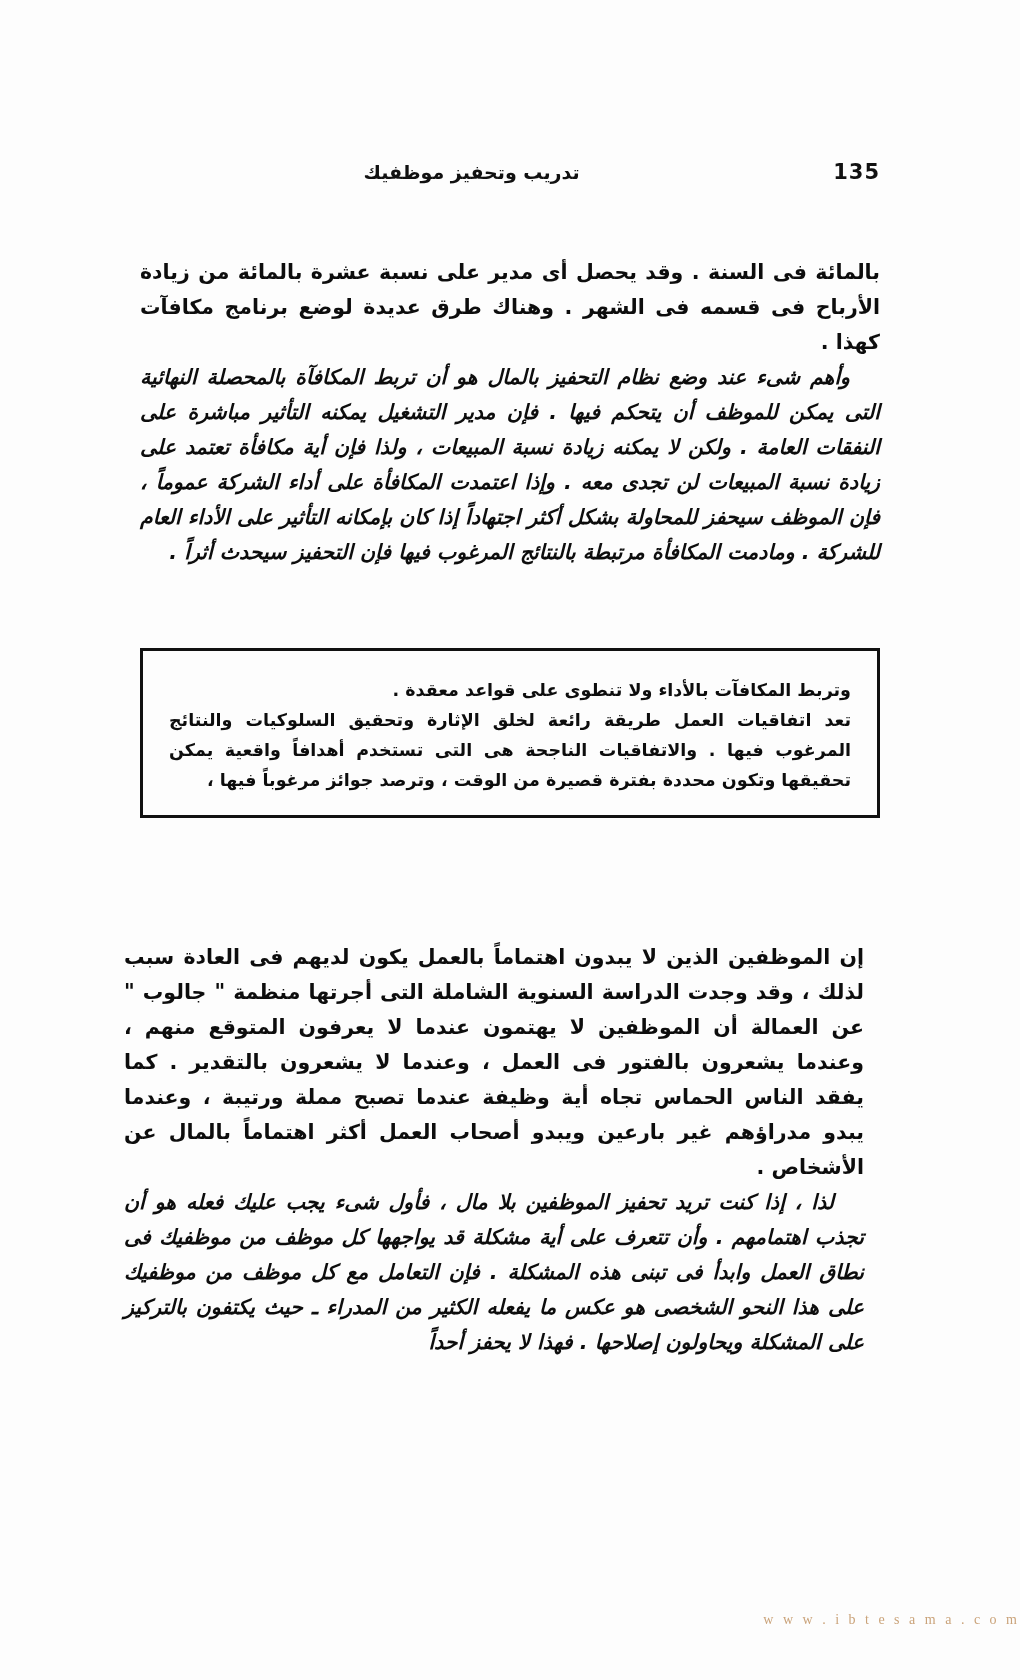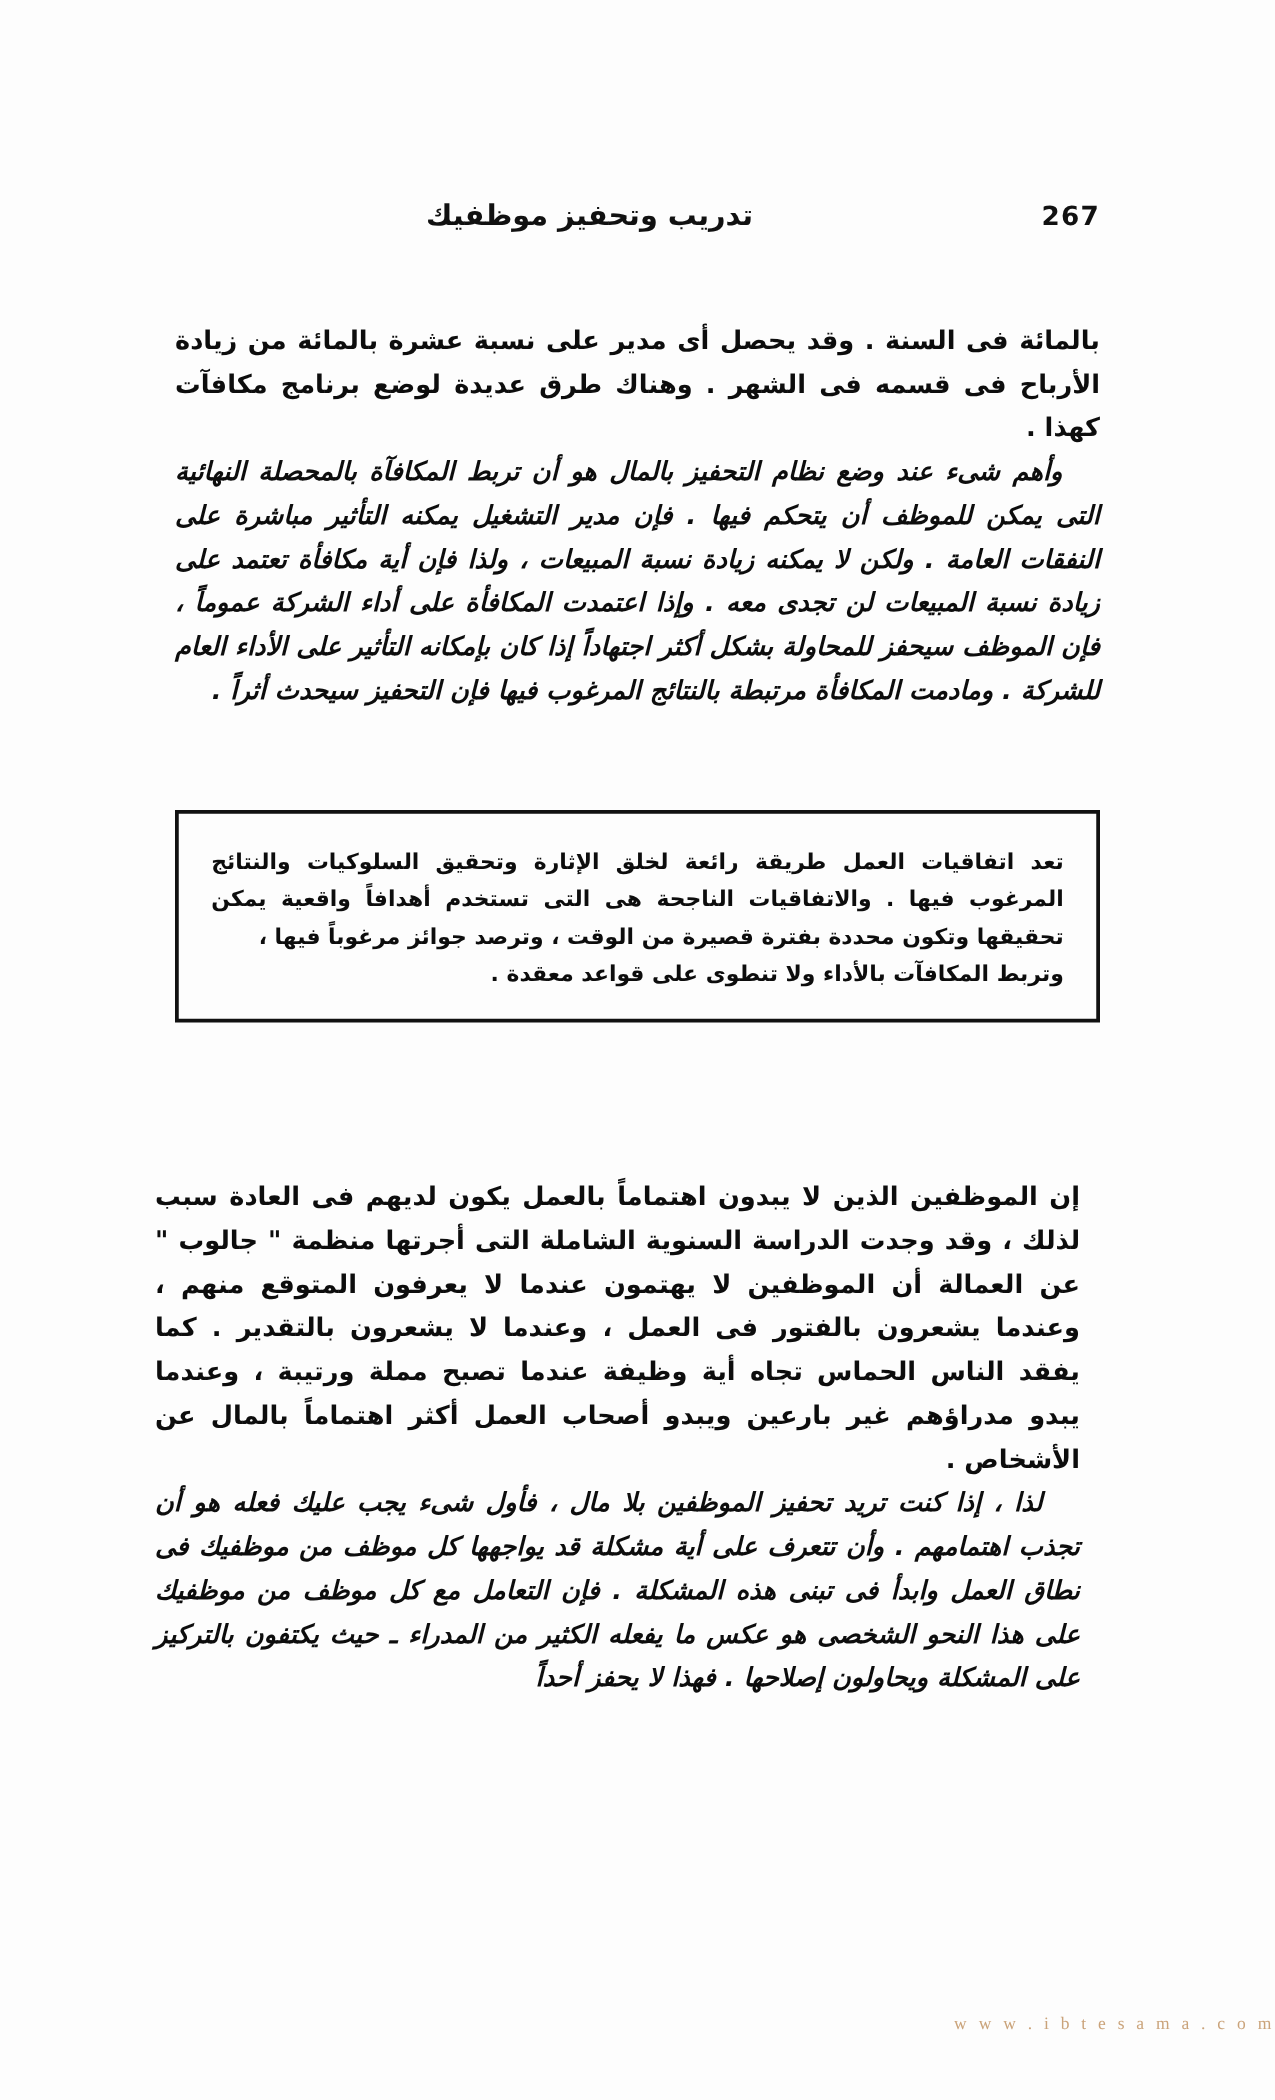--- a/index.html
+++ b/index.html
@@ -36,21 +36,21 @@
     justify-content: space-between;
   }
   .page-number {
     font-size: 21px;
     font-weight: 700;
     letter-spacing: 1px;
     color: #111;
     direction: rtl;
   }
   .head-title {
-    font-size: 23px;
+    font-size: 19px;
     font-weight: 700;
     color: #111;
     direction: rtl;
     margin-right: 150px;
     letter-spacing: 0px;
   }
   .head-spacer { width: 120px; }
 
   
   .content {
@@ -132,33 +132,33 @@
     color: #caa37a;
     font-family: "Liberation Serif", serif;
   }
 </style>
 </head>
 <body>
 
 <div class="page">
 
   <div class="running-head">
-    <span class="page-number">267</span>
+    <span class="page-number">135</span>
     <span class="head-title">تدريب وتحفيز موظفيك</span>
     <span class="head-spacer"></span>
   </div>
 
   <div class="content">
     <p class="para">بالمائة فى السنة . وقد يحصل أى مدير على نسبة عشرة بالمائة من زيادة الأرباح فى قسمه فى الشهر . وهناك طرق عديدة لوضع برنامج مكافآت كهذا .</p>
     <p class="para indent">وأهم شىء عند وضع نظام التحفيز بالمال هو أن تربط المكافآة بالمحصلة النهائية التى يمكن للموظف أن يتحكم فيها . فإن مدير التشغيل يمكنه التأثير مباشرة على النفقات العامة . ولكن لا يمكنه زيادة نسبة المبيعات ، ولذا فإن أية مكافأة تعتمد على زيادة نسبة المبيعات لن تجدى معه . وإذا اعتمدت المكافأة على أداء الشركة عموماً ، فإن الموظف سيحفز للمحاولة بشكل أكثر اجتهاداً إذا كان بإمكانه التأثير على الأداء العام للشركة . ومادمت المكافأة مرتبطة بالنتائج المرغوب فيها فإن التحفيز سيحدث أثراً .</p>
   </div>
 
   <div class="callout">
+    <p class="callout-text tail">وتربط المكافآت بالأداء ولا تنطوى على قواعد معقدة .</p>
     <p class="callout-text">تعد اتفاقيات العمل طريقة رائعة لخلق الإثارة وتحقيق السلوكيات والنتائج المرغوب فيها . والاتفاقيات الناجحة هى التى تستخدم أهدافاً واقعية يمكن تحقيقها وتكون محددة بفترة قصيرة من الوقت ، وترصد جوائز مرغوباً فيها ،</p>
-    <p class="callout-text tail">وتربط المكافآت بالأداء ولا تنطوى على قواعد معقدة .</p>
   </div>
 
 
   <div class="content-lower">
     <p class="para">إن الموظفين الذين لا يبدون اهتماماً بالعمل يكون لديهم فى العادة سبب لذلك ، وقد وجدت الدراسة السنوية الشاملة التى أجرتها منظمة " جالوب " عن العمالة أن الموظفين لا يهتمون عندما لا يعرفون المتوقع منهم ، وعندما يشعرون بالفتور فى العمل ، وعندما لا يشعرون بالتقدير . كما يفقد الناس الحماس تجاه أية وظيفة عندما تصبح مملة ورتيبة ، وعندما يبدو مدراؤهم غير بارعين ويبدو أصحاب العمل أكثر اهتماماً بالمال عن الأشخاص .</p>
     <p class="para indent">لذا ، إذا كنت تريد تحفيز الموظفين بلا مال ، فأول شىء يجب عليك فعله هو أن تجذب اهتمامهم . وأن تتعرف على أية مشكلة قد يواجهها كل موظف من موظفيك فى نطاق العمل وابدأ فى تبنى هذه المشكلة . فإن التعامل مع كل موظف من موظفيك على هذا النحو الشخصى هو عكس ما يفعله الكثير من المدراء ـ حيث يكتفون بالتركيز على المشكلة ويحاولون إصلاحها . فهذا لا يحفز أحداً</p>
   </div>
 
   <div class="footer">w w w . i b t e s a m a . c o m</div>
 

